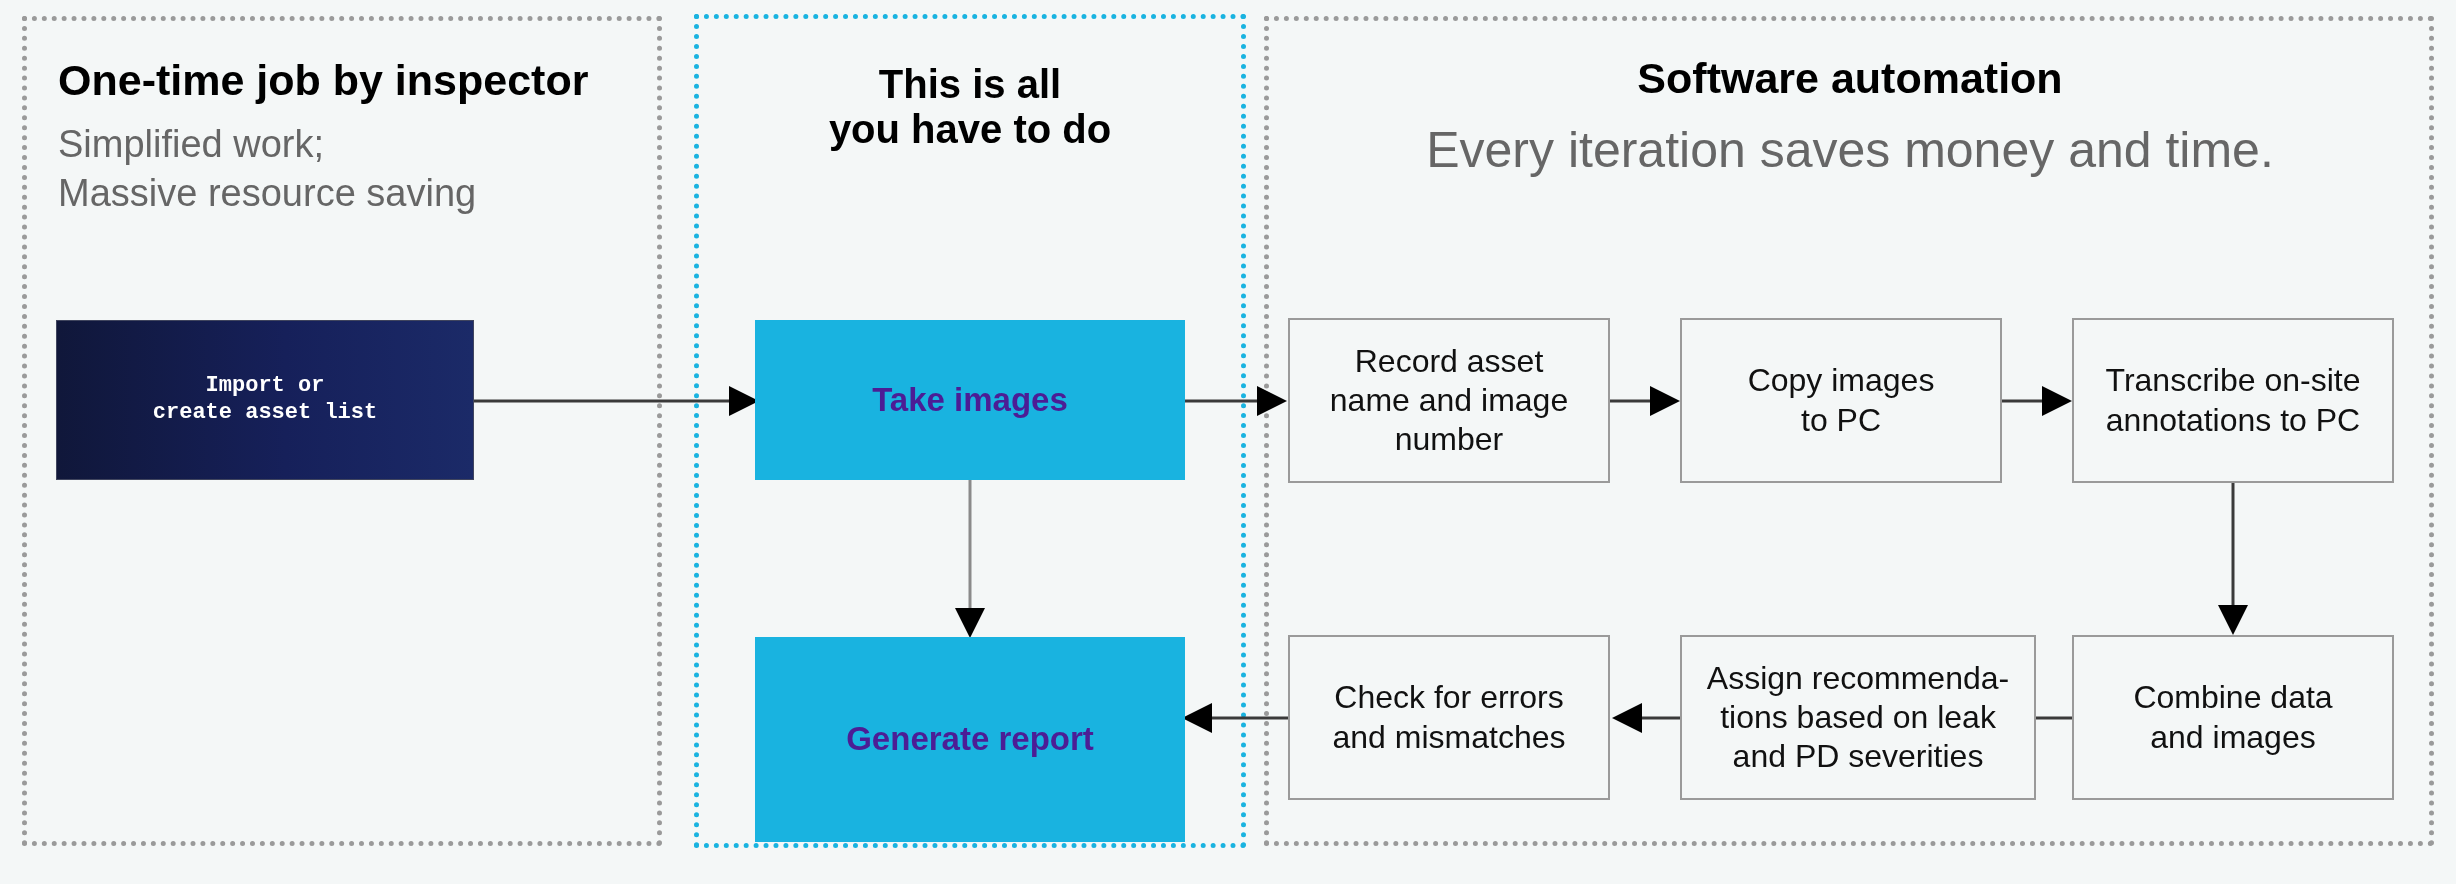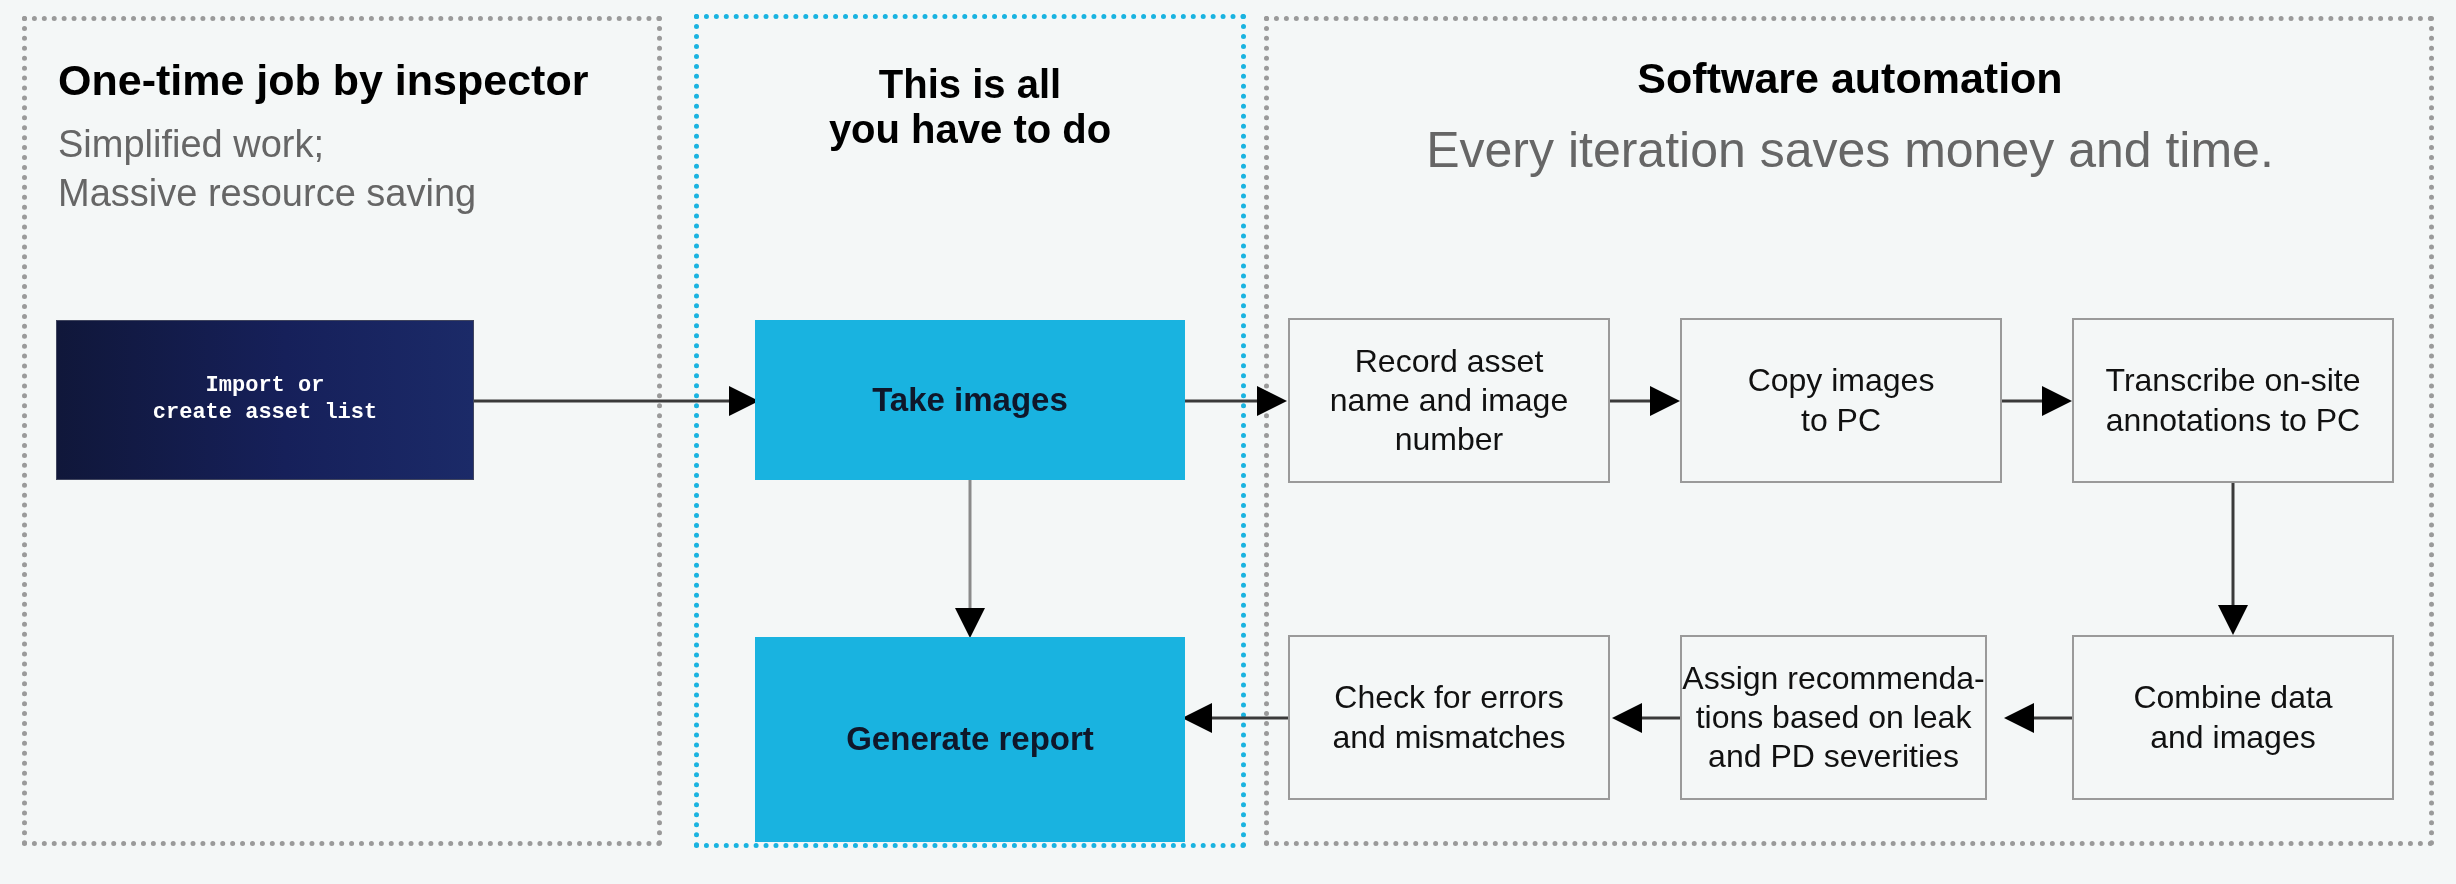--- a/index.html
+++ b/index.html
@@ -83,41 +83,41 @@
   .node.dark {
     background: linear-gradient(90deg, #10173a 0%, #16205a 55%, #1b2a68 100%);
     color: #ffffff;
     font-weight: bold;
     font-size: 22px;
     border: 1px solid #40455e;
     font-family: Liberation Mono, monospace;
   }
   .node.cyan {
     background: #19b3e0;
-    color: #0f172a;
+    color: #4c1d95;
     font-weight: bold;
     font-size: 33px;
   }
   .node.plain {
     background: #f4f7f7;
     border: 2px solid #9a9a9a;
     color: #111111;
     font-size: 32px;
   }
 
   #n-import   { left: 56px;   top: 320px; width: 418px; height: 160px; }
   #n-take     { left: 755px;  top: 320px; width: 430px; height: 160px; }
   #n-generate { left: 755px;  top: 637px; width: 430px; height: 205px; }
 
   #n-record    { left: 1288px; top: 318px; width: 322px; height: 165px; }
   #n-copy      { left: 1680px; top: 318px; width: 322px; height: 165px; }
   #n-transcribe{ left: 2072px; top: 318px; width: 322px; height: 165px; }
 
   #n-check     { left: 1288px; top: 635px; width: 322px; height: 165px; }
-  #n-assign    { left: 1680px; top: 635px; width: 307px; height: 165px; }
+  #n-assign    { left: 1680px; top: 635px; width: 356px; height: 165px; }
   #n-combine   { left: 2072px; top: 635px; width: 322px; height: 165px; }
 
   
   .edge { position: absolute; }
   .edge svg { display: block; overflow: visible; }
 </style>
 </head>
 <body>
 
 <div id="canvas">

